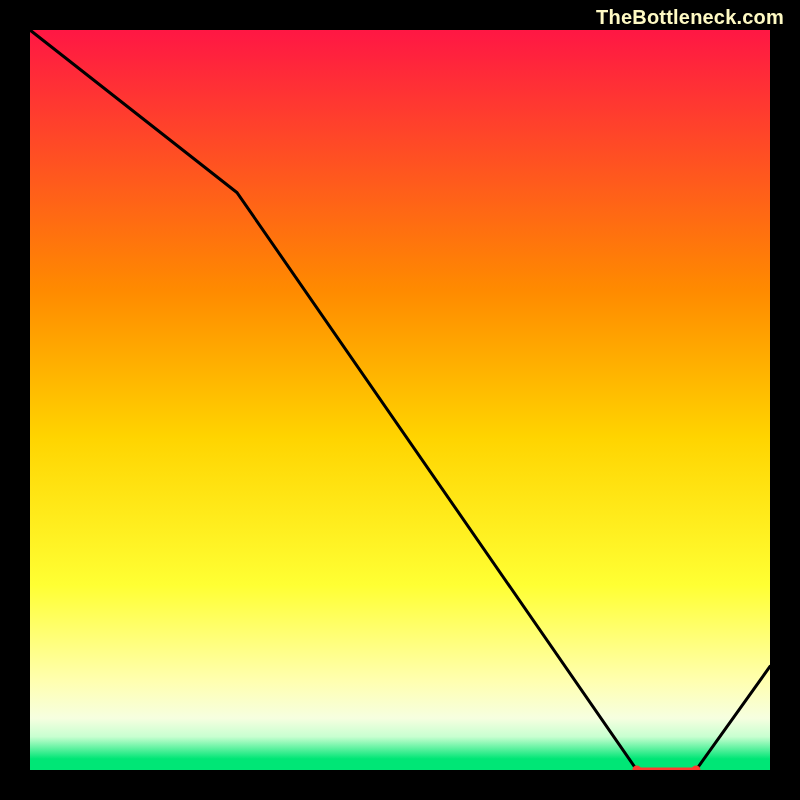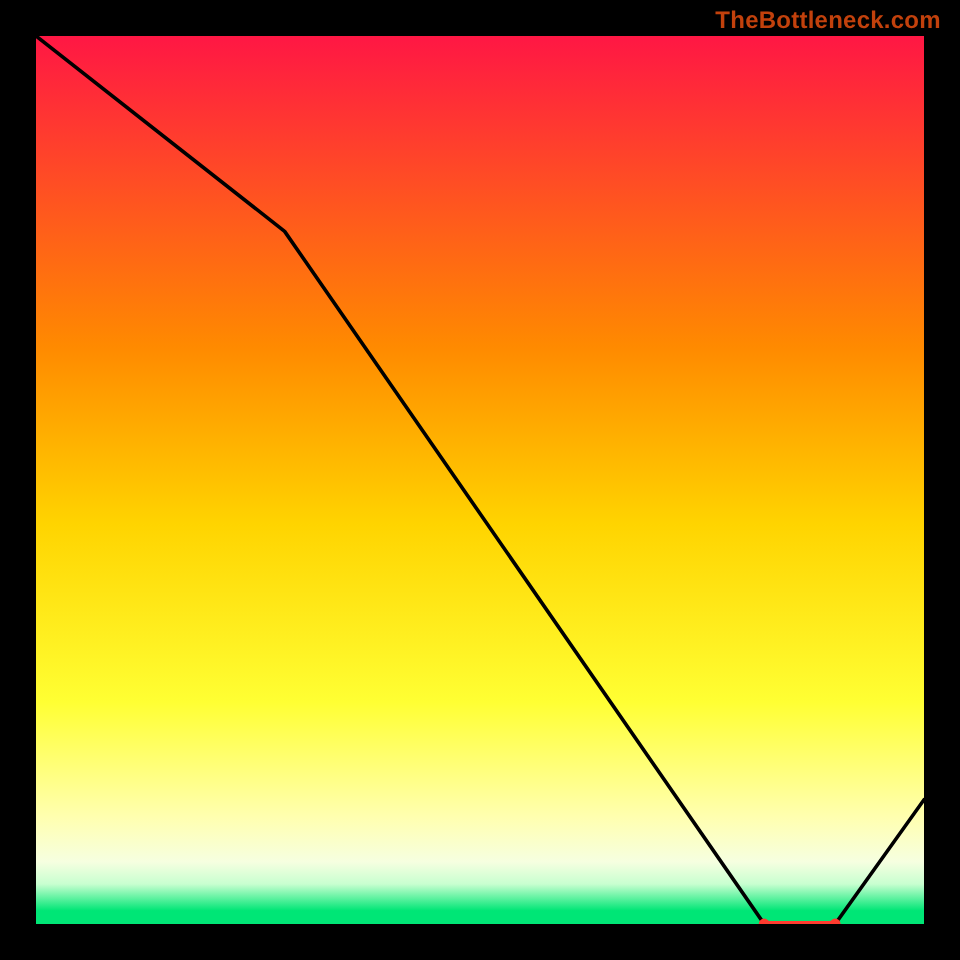--- a/index.html
+++ b/index.html
@@ -13,21 +13,21 @@
   }
   .container {
     position: relative;
     width: 800px;
     height: 800px;
   }
   .watermark {
     position: absolute;
     top: 6px;
     right: 16px;
-    color: #c2410c;
+    color: #fef9c3;
     font-size: 20px;
     font-weight: 600;
     letter-spacing: 0.2px;
     user-select: none;
   }
   svg.chart {
     position: absolute;
     top: 0;
     left: 0;
   }

